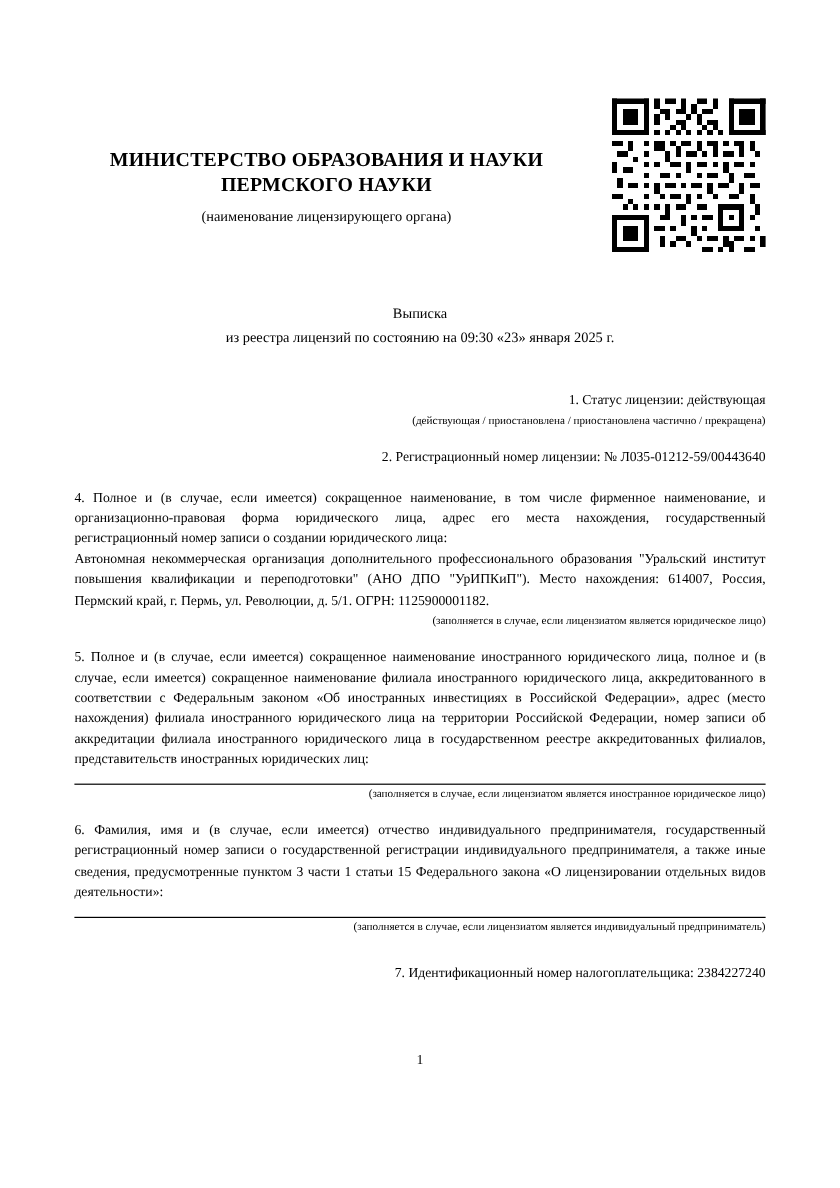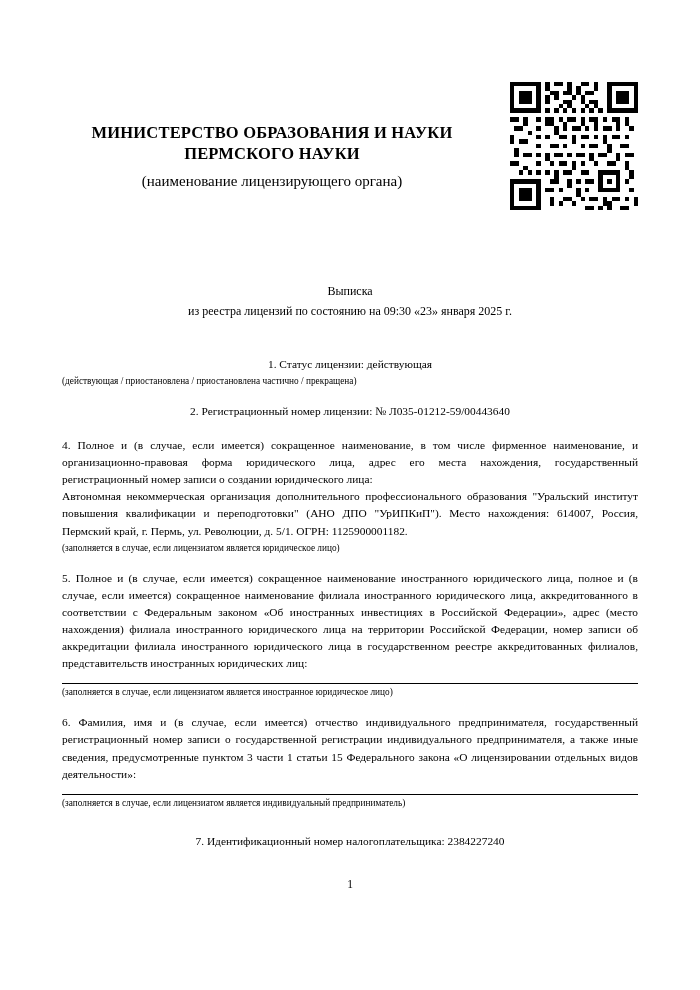--- a/index.html
+++ b/index.html
@@ -40,45 +40,45 @@
     text-align: center;
   }
   .header-title {
     font-size: 16.5px;
     font-weight: bold;
     line-height: 1.28;
     letter-spacing: 0.2px;
   }
   .header-sub {
     margin-top: 9px;
-    font-size: 15px;
+    font-size: 12px;
   }
 
   
   .doc-title {
-    margin-top: 92px;
+    margin-top: 64px;
     text-align: center;
     font-size: 12px;
     line-height: 1.65;
   }
 
   
   .items { margin-top: 34px; }
   .item { margin-bottom: 17px; }
   .item p {
     margin: 0;
     font-size: 11.4px;
     line-height: 1.5;
     text-align: justify;
     text-justify: inter-word;
   }
-  .item p.nojust { text-align: center; }
+  .item p.nojust { text-align: right; }
   .note {
     margin-top: 3px;
-    text-align: left;
+    text-align: right;
     font-size: 9.3px;
   }
   .fill-line {
     border: 0;
     border-top: 1px solid #000;
     margin: 11px 0 3px 0;
   }
   .gap-8 { height: 8px; }
 
   

